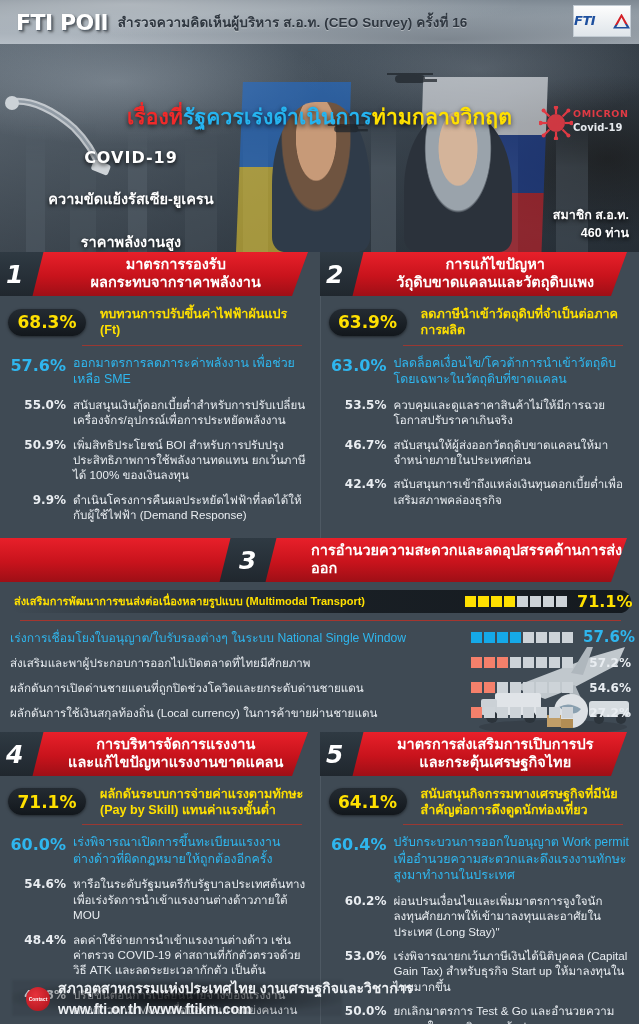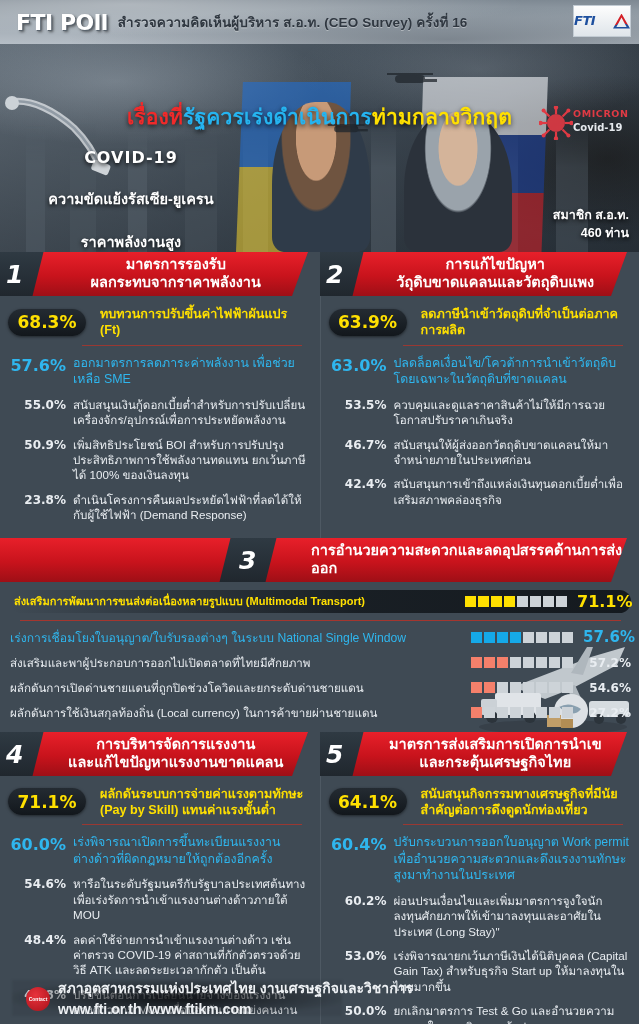--- a/index.html
+++ b/index.html
@@ -361,21 +361,21 @@
       </div>
       <div class="row">
         <div class="pct">55.0%</div>
         <div class="txt">สนับสนุนเงินกู้ดอกเบี้ยต่ำสำหรับการปรับเปลี่ยนเครื่องจักร/อุปกรณ์เพื่อการประหยัดพลังงาน</div>
       </div>
       <div class="row">
         <div class="pct">50.9%</div>
         <div class="txt">เพิ่มสิทธิประโยชน์ BOI สำหรับการปรับปรุงประสิทธิภาพการใช้พลังงานทดแทน ยกเว้นภาษีได้ 100% ของเงินลงทุน</div>
       </div>
       <div class="row">
-        <div class="pct">23.8%</div>
+        <div class="pct">9.9%</div>
         <div class="txt">ดำเนินโครงการคืนผลประหยัดไฟฟ้าที่ลดได้ให้กับผู้ใช้ไฟฟ้า (Demand Response)</div>
       </div>
     </div>
   </div>
 
   <div class="col right">
     <div class="items">
       <div class="row top">
         <div class="pill">63.9%</div>
         <div class="txt">ลดภาษีนำเข้าวัตถุดิบที่จำเป็นต่อภาคการผลิต</div>
@@ -514,21 +514,21 @@
     <div class="stitle">
       <div>การบริหารจัดการแรงงาน</div>
       <div>และแก้ไขปัญหาแรงงานขาดแคลน</div>
     </div>
   </div>
   <div class="sec-head" style="width:50%">
     <div class="numbox">
       <span class="num">5</span>
     </div>
     <div class="stitle">
-      <div>มาตรการส่งเสริมการเปิดการนำเข</div>
+      <div>มาตรการส่งเสริมการเปิบการปร</div>
       <div>และกระตุ้นเศรษฐกิจไทย</div>
     </div>
   </div>
 </div>
 
 <div class="cols">
   <div class="col left">
     <div class="items">
       <div class="row top">
         <div class="pill">71.1%</div>

